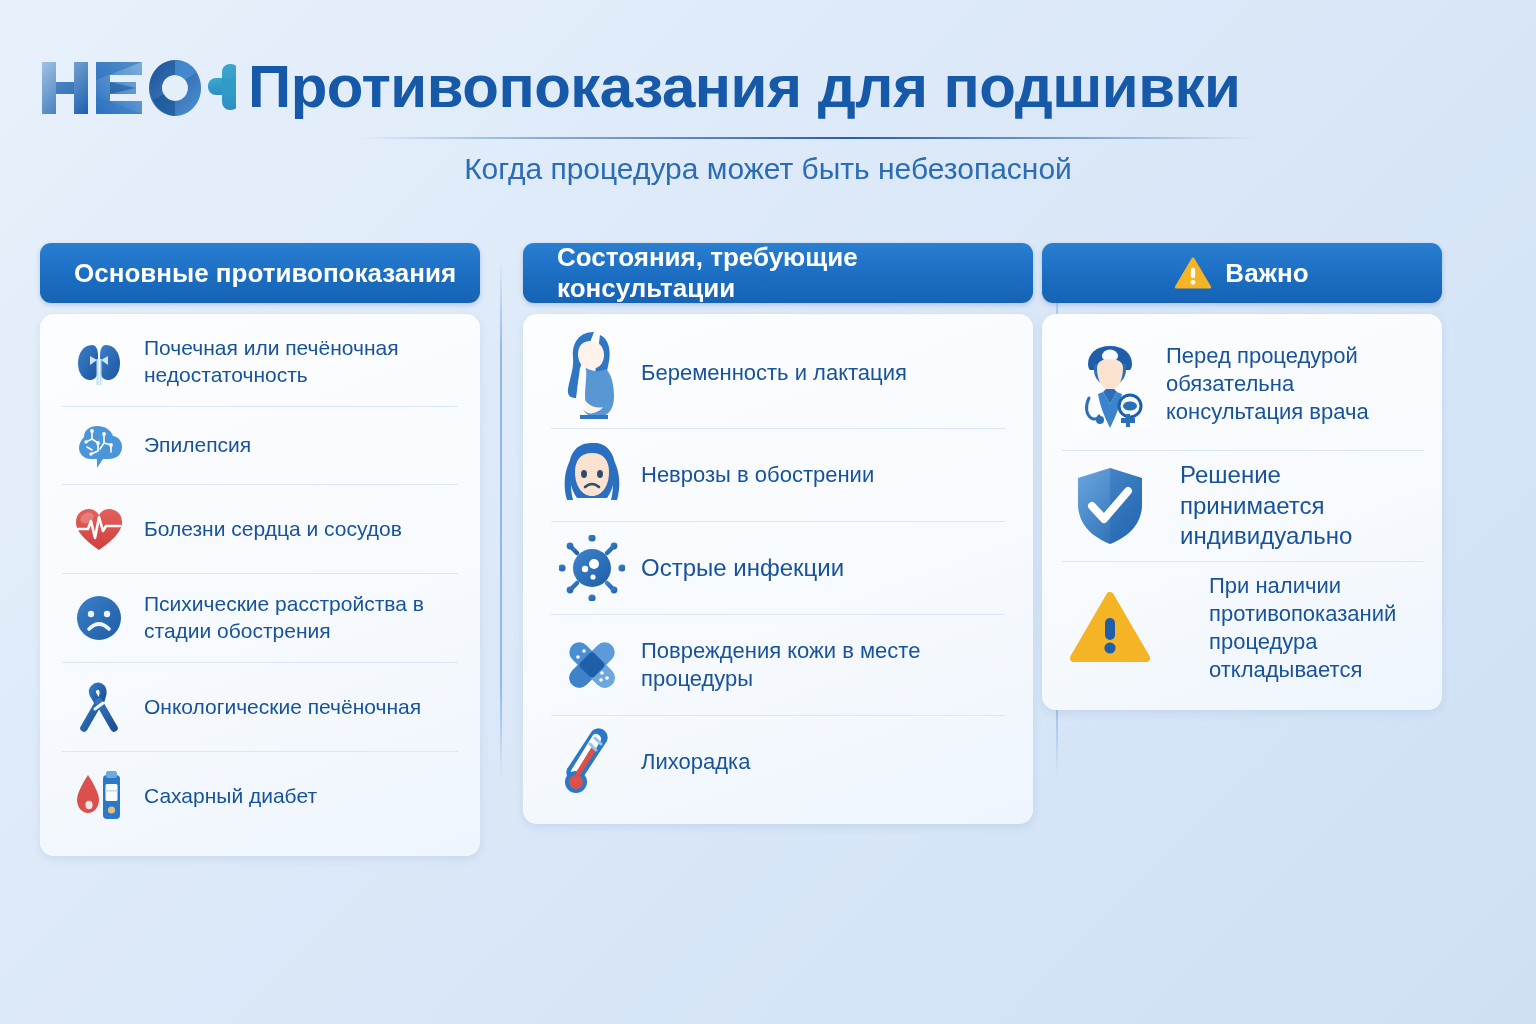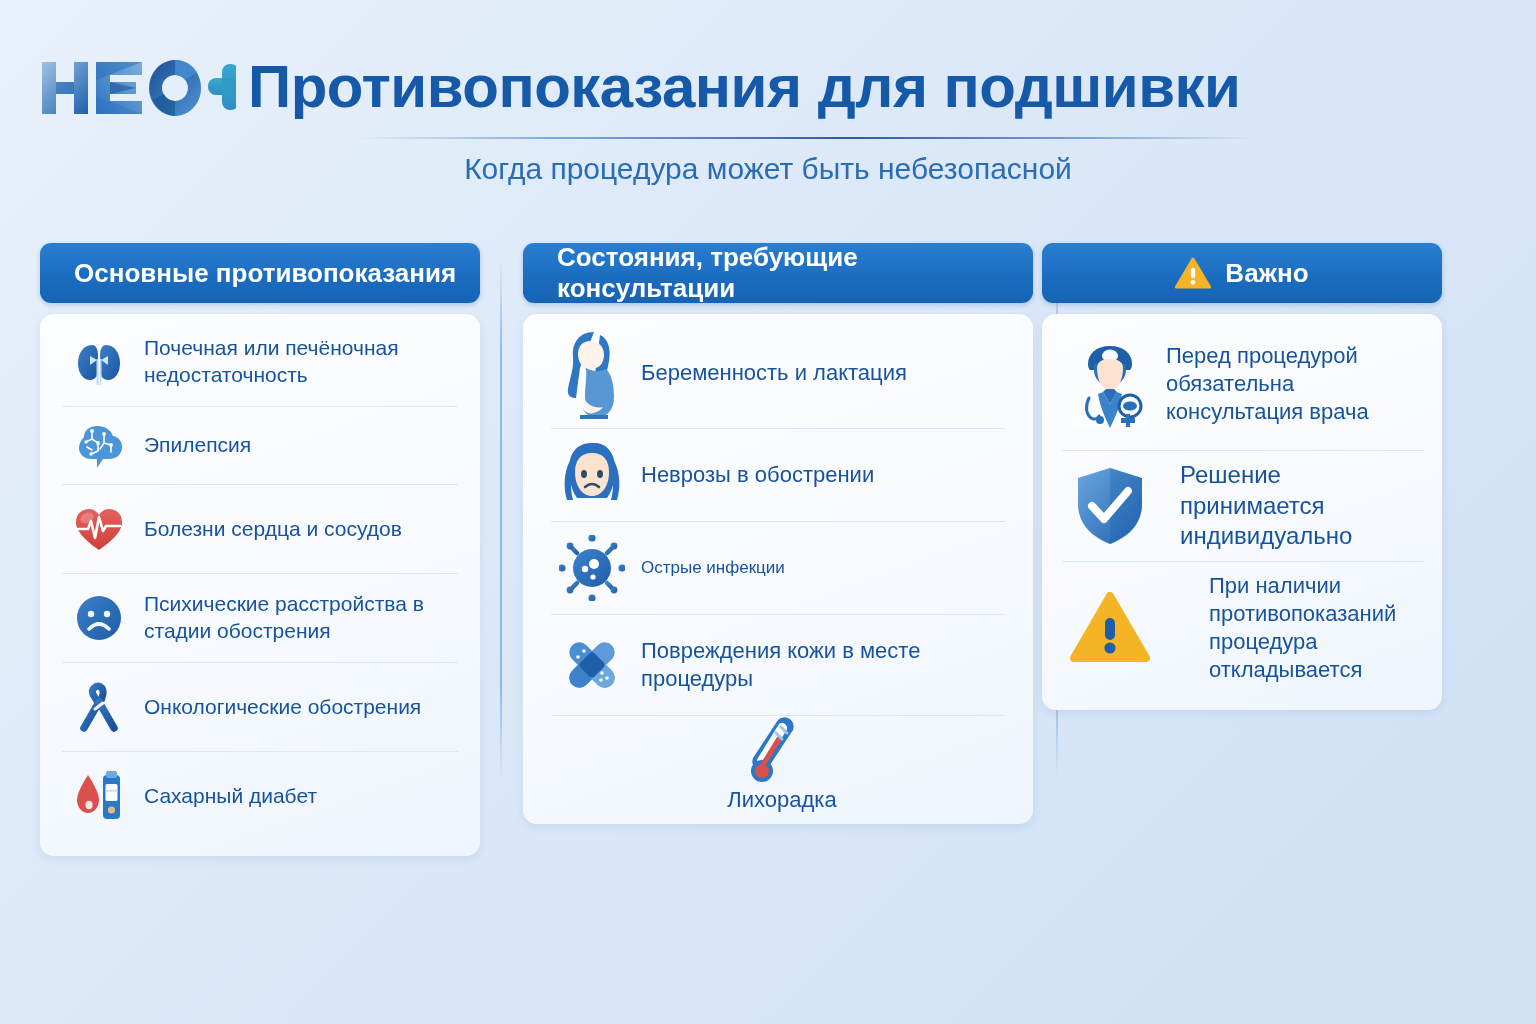--- a/index.html
+++ b/index.html
@@ -204,21 +204,21 @@
                   <stop offset="0" stop-color="#3176c0"></stop>
                   <stop offset="1" stop-color="#1c4f95"></stop>
                 </linearGradient>
               </defs>
             <path d="M29 26 C24 18 20 14 24 10 C28 6 34 9 33 16 C32 22 29 26 29 26z" fill="none" stroke="url(#rib)" stroke-width="7" stroke-linecap="round"></path>
             <path d="M29 24 L14 50" stroke="url(#rib)" stroke-width="7.5" stroke-linecap="round"></path>
             <path d="M29 24 L44 50" stroke="url(#rib)" stroke-width="7.5" stroke-linecap="round"></path>
             <path d="M25 31 l8 -6" stroke="#f6fafe" stroke-width="3" stroke-linecap="round"></path>
           </svg>
         </span>
-        <span class="row-text">Онкологические обострения</span>
+        <span class="row-text">Онкологические печёночная</span>
       </div>
 
       <div class="row" style="height:88px;">
         <span class="ico">
           <svg width="58" height="58" viewBox="0 0 58 58">
             <path d="M18 8 C18 8 7 24 7 33 C7 40 12 46 18 46 C24 46 29 40 29 33 C29 24 18 8 18 8z" fill="#d9504c"></path>
             <ellipse cx="19" cy="38" rx="3.6" ry="4.2" fill="#ffffff" opacity=".85"></ellipse>
             <rect x="33" y="8" width="17" height="44" rx="4" fill="#2a79c6"></rect>
             <rect x="36" y="4" width="11" height="7" rx="2" fill="#6fa9dd"></rect>
             <rect x="35.5" y="17" width="12" height="17" rx="1.5" fill="#f7fbff"></rect>
@@ -297,21 +297,21 @@
                 <circle cx="55" cy="11" r="3.4"></circle>
               <circle cx="11" cy="55" r="3.4"></circle>
                 <circle cx="55" cy="55" r="3.4"></circle>
             </g>
             <circle cx="33" cy="33" r="19" fill="url(#vir)"></circle>
             <circle cx="35" cy="29" r="5" fill="#ffffff"></circle>
             <circle cx="26" cy="34" r="3.2" fill="#ffffff"></circle>
             <circle cx="34" cy="42" r="2.6" fill="#ffffff"></circle>
           </svg>
         </span>
-        <span class="row-text" style="font-size:17px;">Острые инфекции</span>
+        <span class="row-text" style="font-size:24px;">Острые инфекции</span>
       </div>
 
       <div class="row" style="height:100px;">
         <span class="ico" style="width:82px;">
           <svg width="68" height="68" viewBox="0 0 68 68">
             <g transform="rotate(-45 34 34)">
               <rect x="6" y="24" width="56" height="20" rx="10" fill="#5c9ad9"></rect>
               <rect x="6" y="24" width="28" height="20" rx="10" fill="#3f82cc"></rect>
             </g>
             <g transform="rotate(45 34 34)">
@@ -324,21 +324,21 @@
                 <circle cx="26" cy="20" r="1.8"></circle>
               <circle cx="44" cy="42" r="1.8"></circle>
                 <circle cx="49" cy="47" r="1.8"></circle>
               <circle cx="43" cy="49" r="1.8"></circle>
             </g>
           </svg>
         </span>
         <span class="row-text" style="font-size:22px;">Повреждения кожи в месте процедуры</span>
       </div>
 
-      <div class="row" style="height:92px;flex-direction:column;">
+      <div class="row" style="height:92px;">
         <span class="ico" style="width:82px;">
           <svg width="60" height="70" viewBox="0 0 60 70">
             <path d="M40 6 a8.5 8.5 0 0 1 0 17 a8.5 8.5 0 0 1 0 -17z" fill="none"></path>
             <path d="M30 4 a9 9 0 0 1 13 13 L20 52 a9 9 0 0 1 -13 -13z" fill="#2a79c6"></path>
             <path d="M31 8 a5 5 0 0 1 7 7 L17 49 a5 5 0 0 1 -7 -7z" fill="#fbfdff"></path>
             <circle cx="14" cy="55" r="11" fill="#2a79c6"></circle>
             <circle cx="14" cy="55" r="7" fill="#d9504c"></circle>
             <path d="M17 50 L33 25 a2.6 2.6 0 0 0 -4 -4 L13 47z" fill="#d9504c"></path>
             <path d="M33 11 l6 6" stroke="#9cc6e8" stroke-width="3" stroke-linecap="round"></path>
             <path d="M28 17 l6 6" stroke="#9cc6e8" stroke-width="3" stroke-linecap="round"></path>

